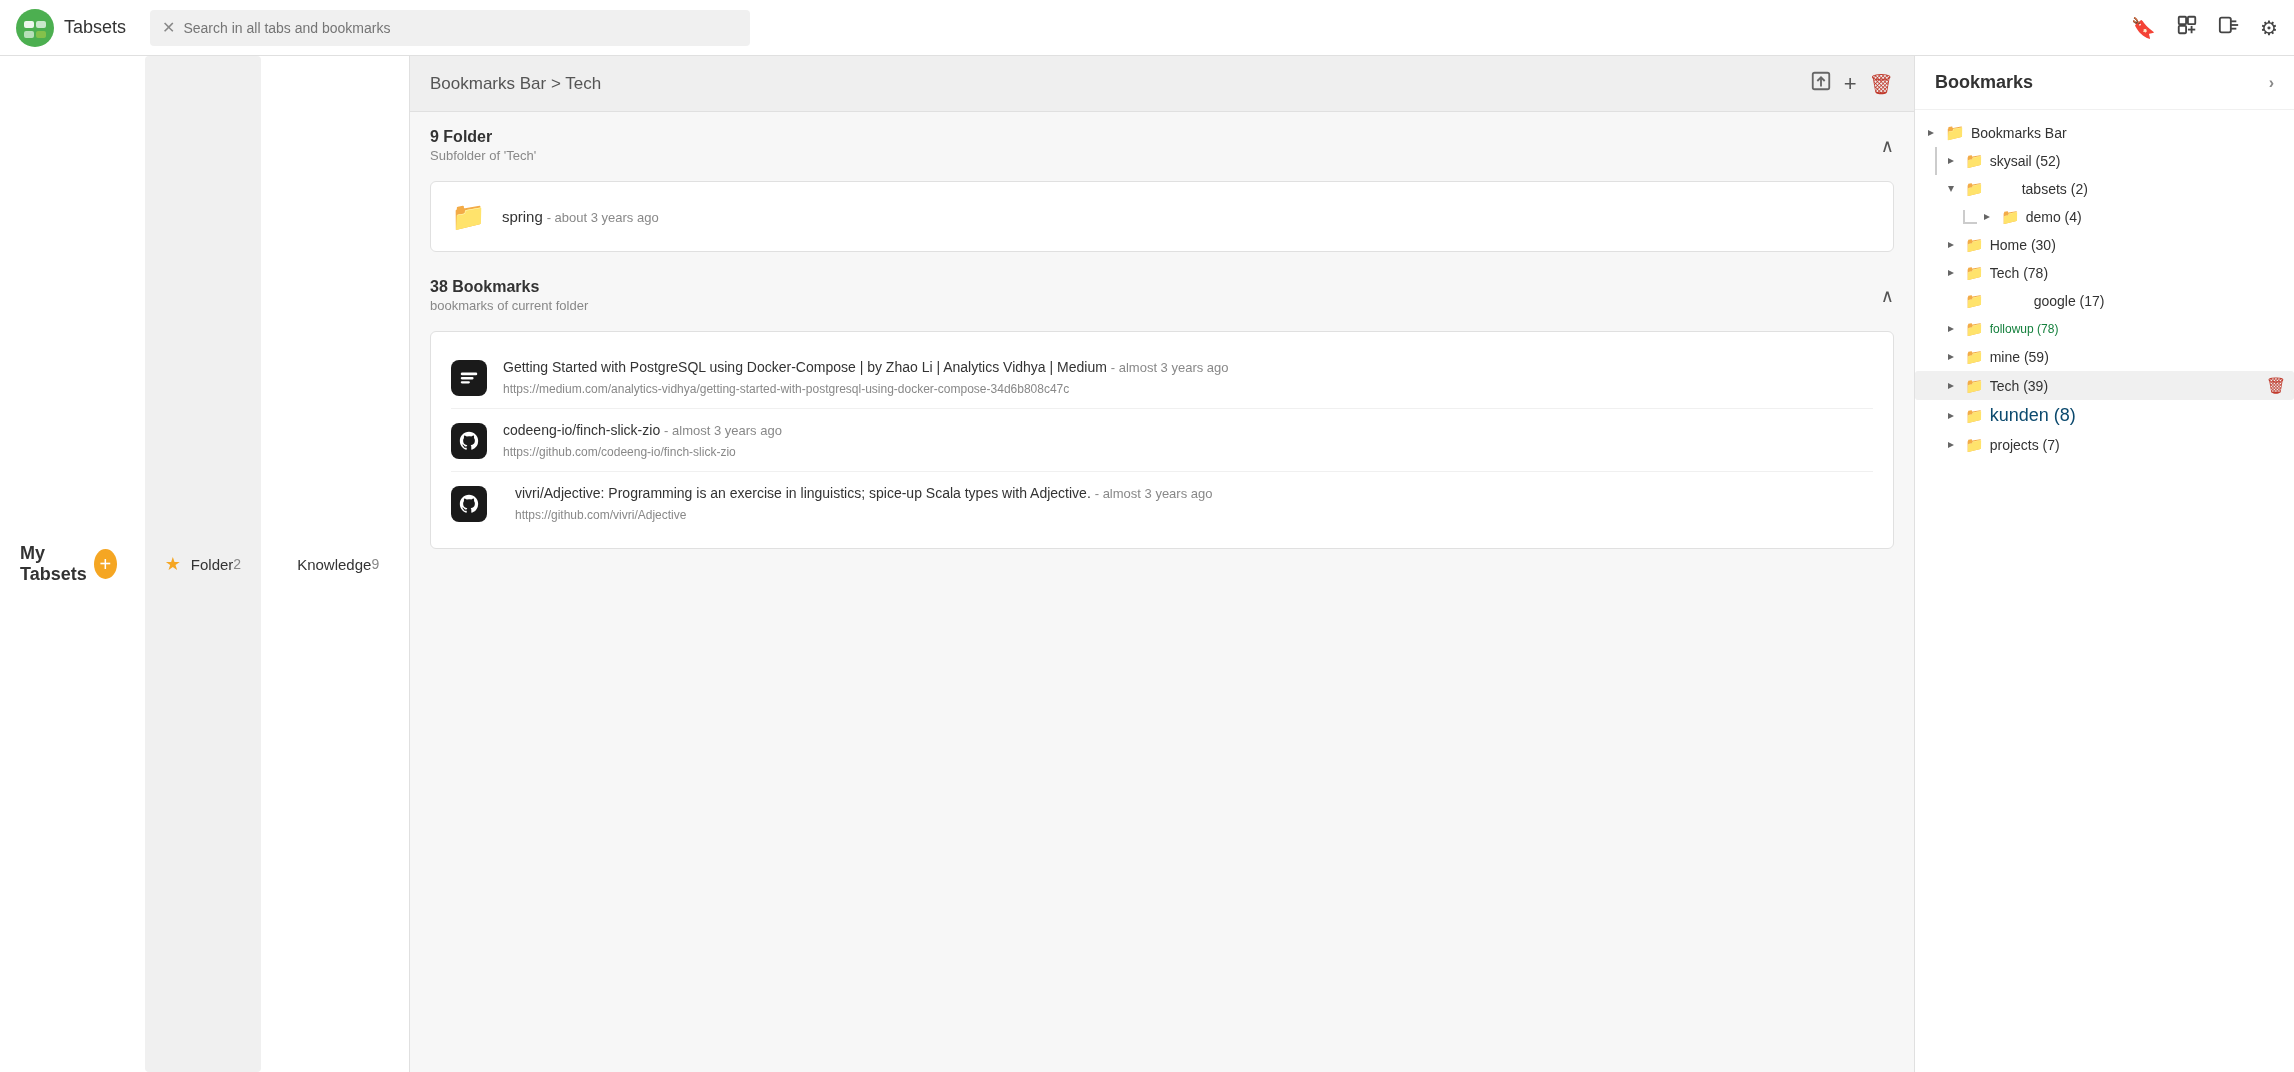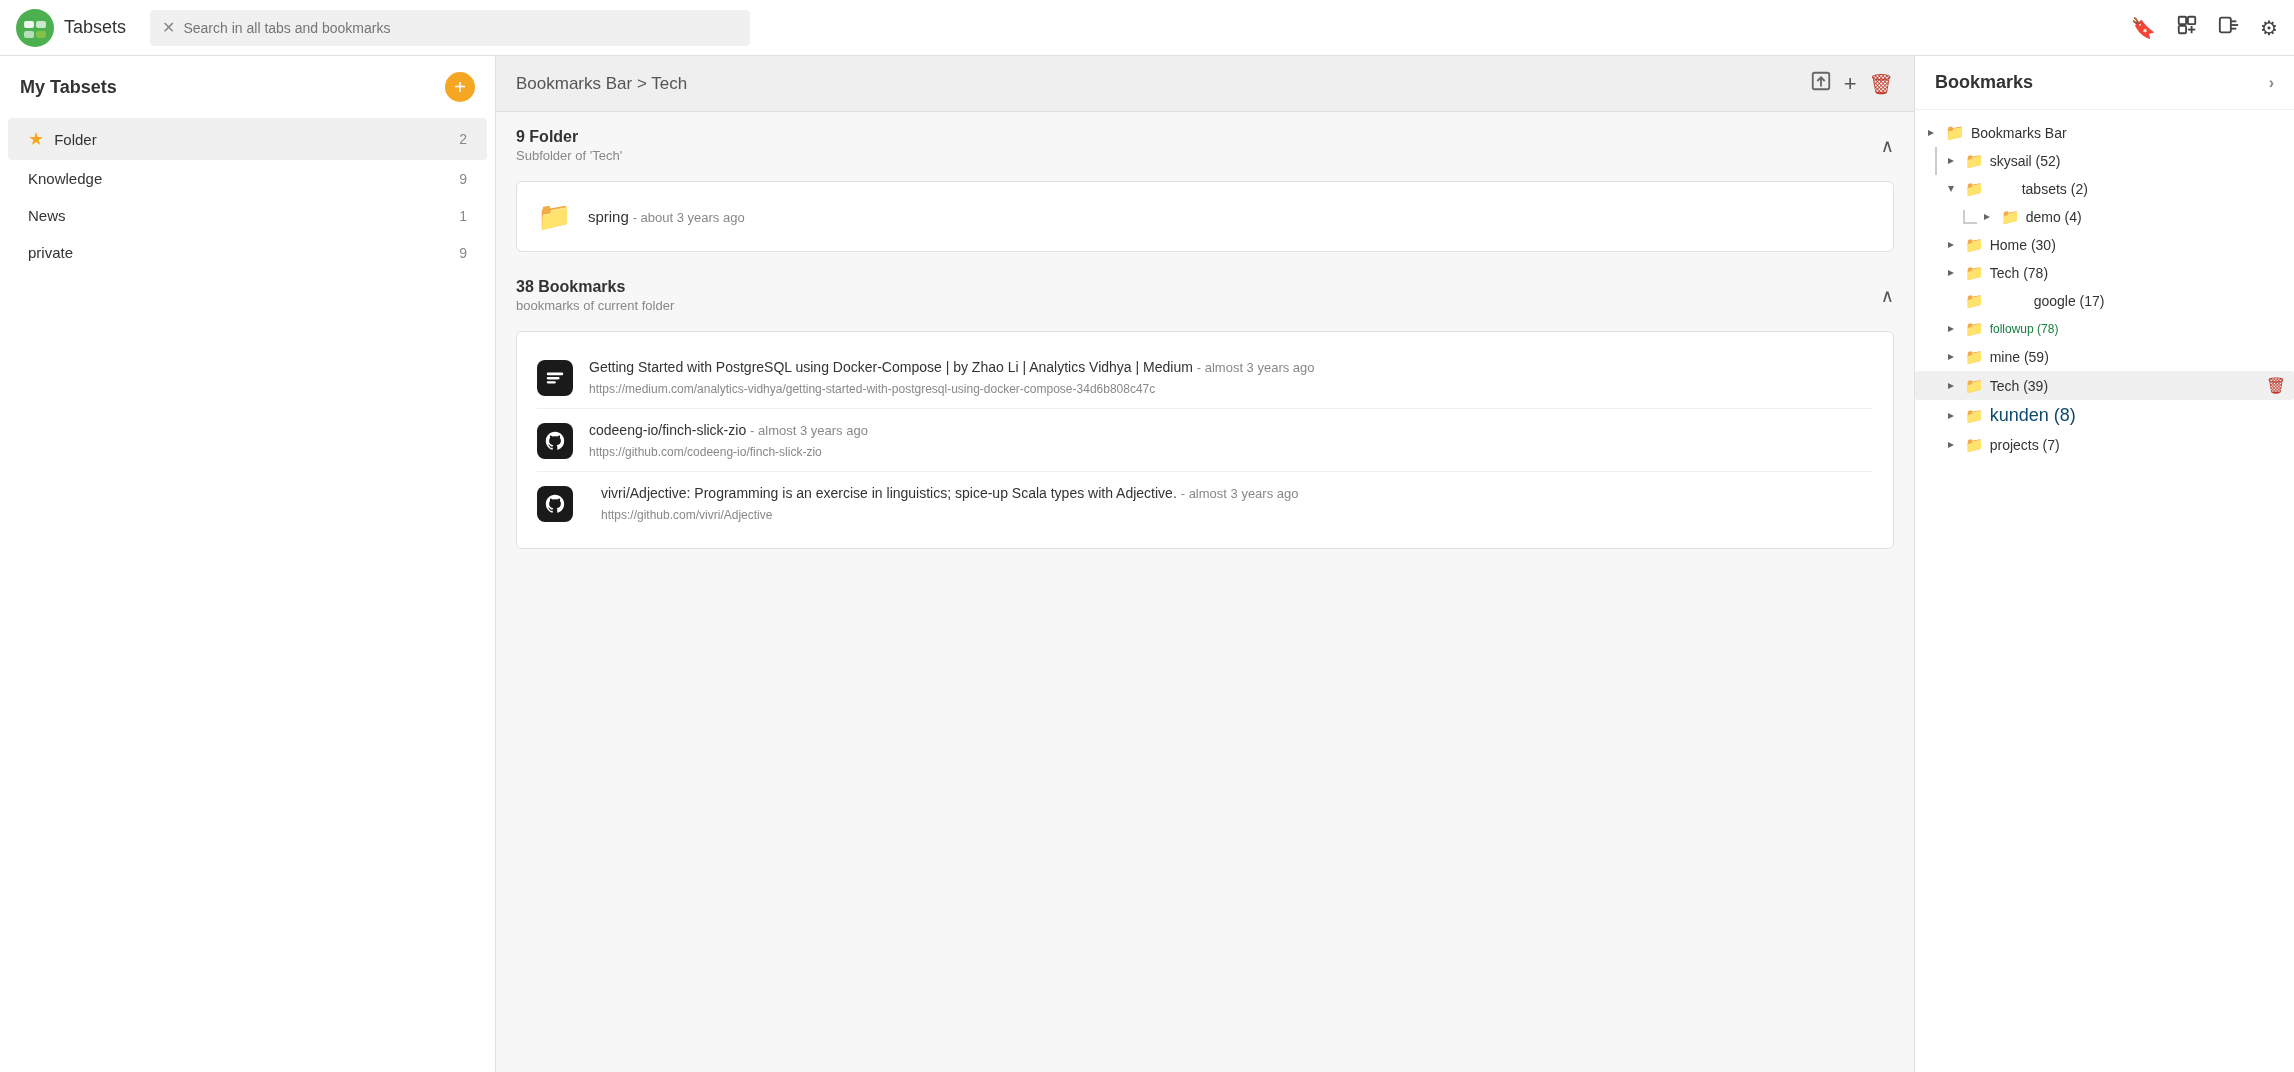--- a/index.html
+++ b/index.html
@@ -22,22 +22,22 @@
     }
     .search-close { color: #888; cursor: pointer; font-size: 16px; }
     .topbar-actions { margin-left: auto; display: flex; align-items: center; gap: 20px; }
     .topbar-icon { font-size: 20px; color: #444; cursor: pointer; }
 
     
     .main-layout { display: flex; flex: 1; overflow: hidden; }
 
     
     .left-sidebar {
-      width: 496px; flex-shrink: 0; background: #fff; border-right: 1px solid #e0e0e0;
-      display: flex; flex-direction: column; overflow-y: auto;
+      width: 410px; flex-shrink: 0; background: #fff; border-right: 1px solid #e0e0e0;
+      display: flex; flex-direction: row; overflow-y: auto;
     }
     .sidebar-header {
       display: flex; align-items: center; justify-content: space-between;
       padding: 16px 20px; font-size: 18px; font-weight: 600;
     }
     .sidebar-add-btn {
       width: 30px; height: 30px; background: #f5a623; border-radius: 50%;
       display: flex; align-items: center; justify-content: center;
       color: #fff; font-size: 20px; cursor: pointer; border: none;
     }

